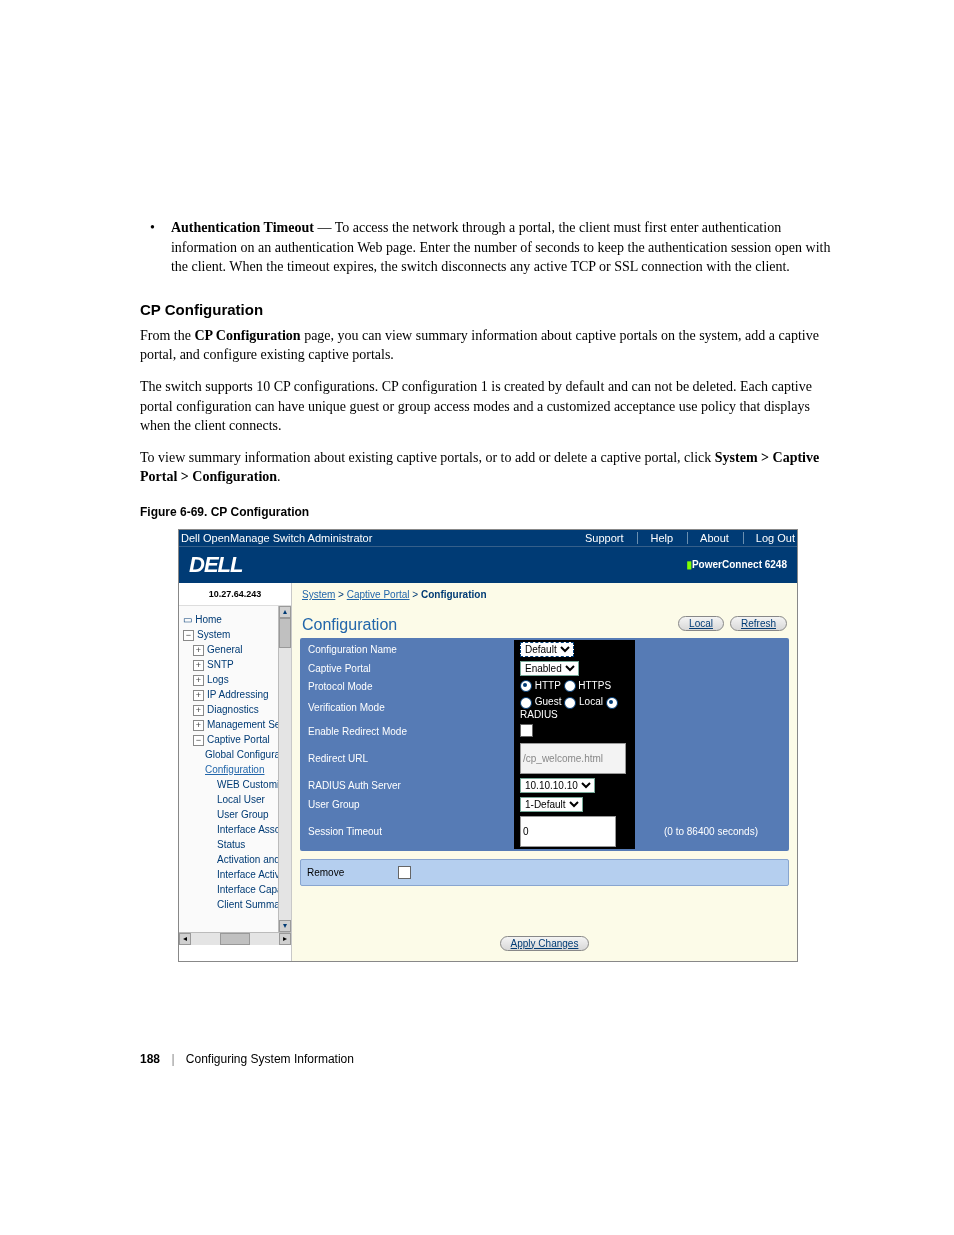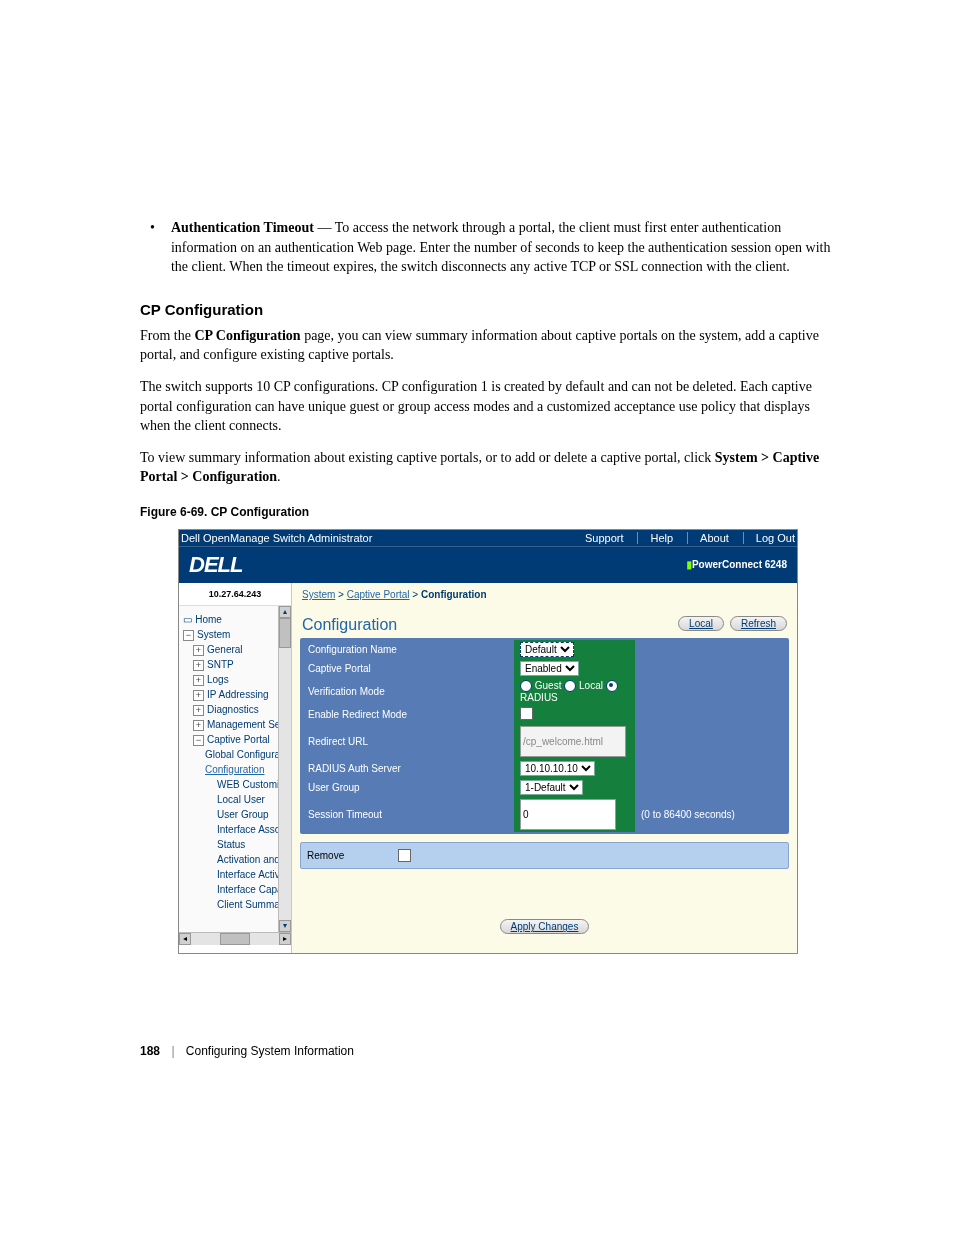--- a/index.html
+++ b/index.html
@@ -143,22 +143,22 @@
     border:1px solid #888; border-radius:10px;
     padding:1px 10px; font-size:10px; text-decoration:underline; color:#003b75;
   }
   .btnrow2 { display:flex; justify-content:flex-end; gap:6px; padding:4px 2px 10px 2px; }
   .panel {
     background:#567bb5; color:#fff; border-radius:2px; padding:2px; margin-bottom:8px;
   }
   .panel table { width:100%; border-collapse:collapse; font-size:10px; }
   .panel td { padding:2px 6px; vertical-align:middle; }
   .panel td.label { width:200px; }
-  .panel td.ctrl { background:#15803d; }
-  .panel td.hint { text-align:left; width:140px; }
+  .panel td.ctrl { background:#000000; }
+  .panel td.hint { text-align:center; width:140px; }
   .remove-panel {
     background:#b5cfef; color:#000; border-radius:2px; padding:6px; display:flex; align-items:center; gap:54px;
     border:1px solid #88a5cf; margin-bottom:14px;
   }
   .apply { display:flex; justify-content:center; }
   .apply .btn { text-decoration:underline;margin-top:36px; }
   .sel { font-size:10px; border:1px solid #7a9; background:#fff; height:15px;}
   .txt { font-size:10px; border:1px solid #999; background:#f3f3f3; height:13px; padding:8px 2px;}
   .txtw { background:#fff; }
   .chk { width:11px; height:11px; border:1px solid #666; background:#fff; display:inline-block;}
@@ -271,20 +271,28 @@
                   <td class="label">Configuration Name</td>
                 <td class="ctrl"><select class="sel" style="border:1px dashed #003b75;"><option>Default</option></select></td>
                 <td class="hint"></td>
                 </tr>
             <tr>
                   <td class="label">Captive Portal</td>
                 <td class="ctrl"><select class="sel"><option>Enabled</option></select></td>
                 <td class="hint"></td>
                 </tr>
             <tr>
+                  <td class="label">Protocol Mode</td>
+                <td class="ctrl">
+                  <span class="radio sel-r"></span> <span>HTTP</span>
+                  <span class="radio"></span> <span>HTTPS</span>
+                </td>
+                  <td class="hint"></td>
+                </tr>
+            <tr>
                   <td class="label">Verification Mode</td>
                 <td class="ctrl">
                   <span class="radio"></span> <span>Guest</span>
                   <span class="radio"></span> <span>Local</span>
                   <span class="radio sel-r"></span> <span>RADIUS</span>
                 </td>
                   <td class="hint"></td>
                 </tr>
             <tr>
                   <td class="label">Enable Redirect Mode</td>

